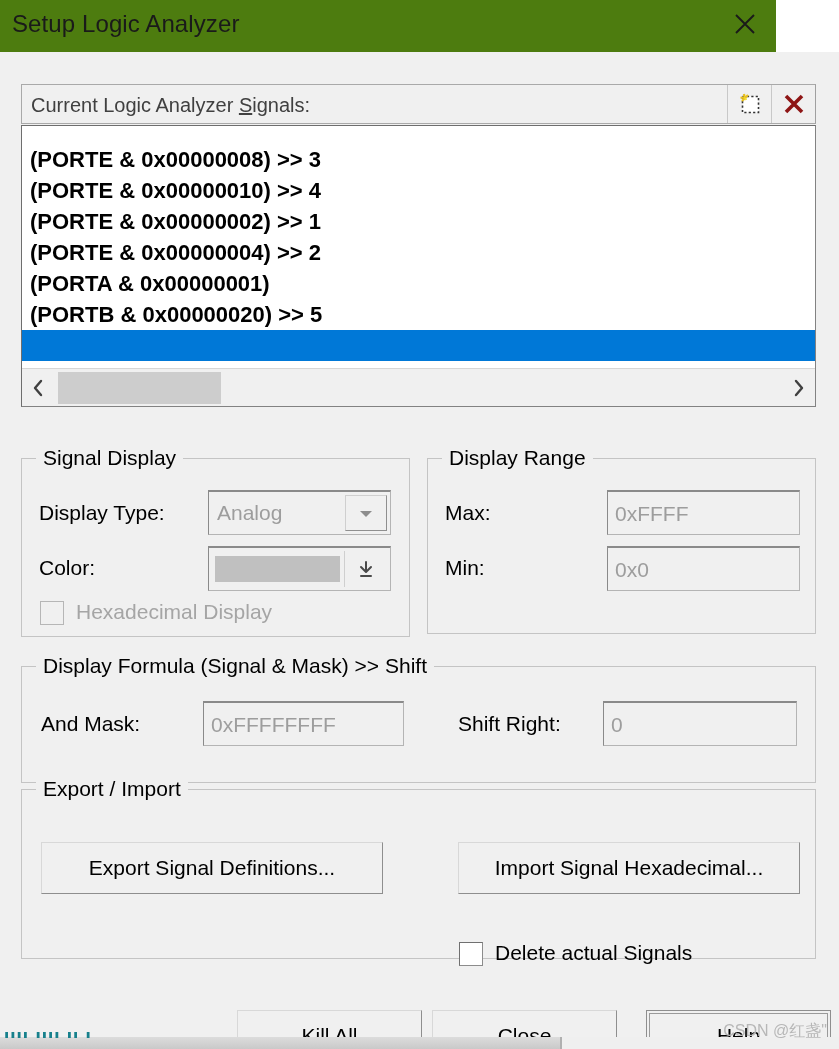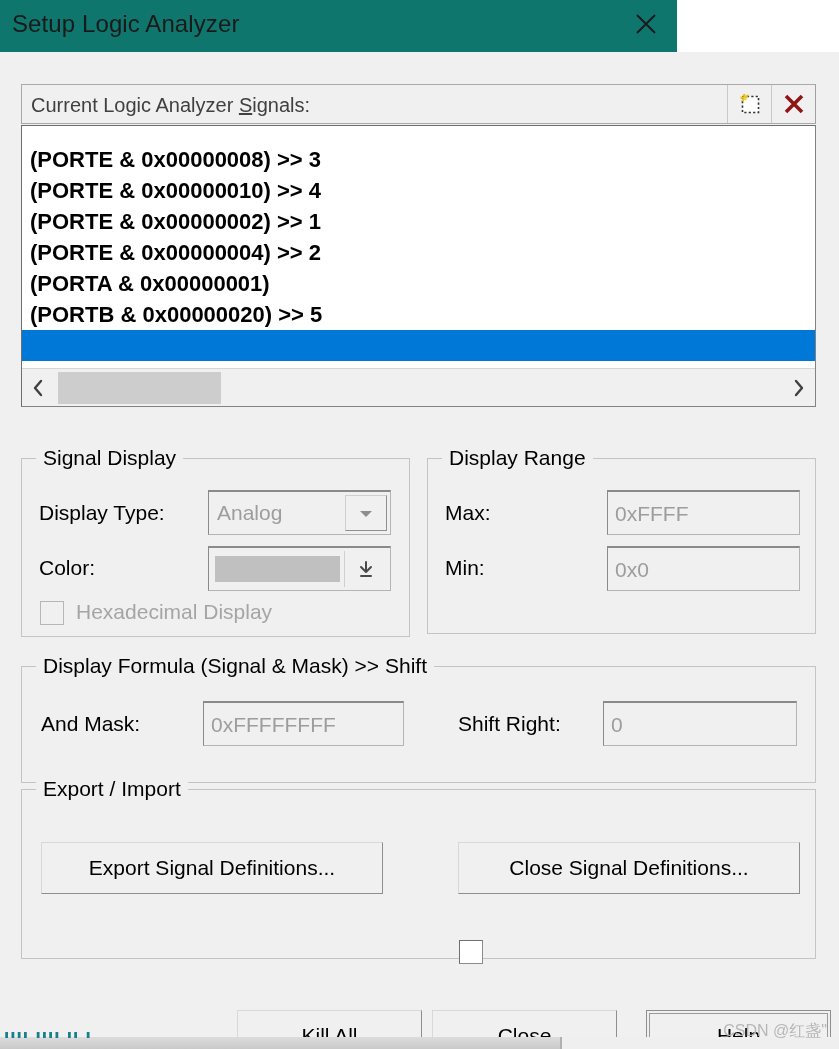--- a/index.html
+++ b/index.html
@@ -21,23 +21,23 @@
     width: 839px;
     height: 1049px;
     background: #ffffff;
     box-sizing: border-box;
   }
 
   
   .titlebar {
     position: absolute;
     left: 0; top: 0;
-    width: 677px;
+    width: 776px;
     height: 52px;
-    background: #0f766e;
+    background: #4d7c0f;
     border-bottom: 0;
   }
   .titlebar-text {
     position: absolute;
     left: 12px;
     top: 9px;
     font-size: 24px;
     line-height: 30px;
     color: #1a1a1a;
     letter-spacing: 0.1px;
@@ -507,24 +507,25 @@
 
       <div class="fld-label" style="left:436px; top:44px;">Shift Right:</div>
       <div class="textfield" style="left:581px; top:34px; width:194px; height:45px;">0</div>
     </div>
 
     <div class="groupbox" id="gb-export-import">
       <div class="gb-title">Export / Import</div>
     </div>
 
     <div class="button" id="btn-export">Export Signal Definitions...</div>
-    <div class="button" id="btn-import">Close Signal Definitions...</div>
+    <div class="button" id="btn-import">Import Signal Hexadecimal...</div>
 
     <div class="checkbox-row" style="left:459px; top:888px;">
       <div class="checkbox-box"></div>
+      <div class="checkbox-label">Delete actual Signals</div>
     </div>
 
     <div class="button" id="btn-killall">Kill All</div>
     <div class="button" id="btn-close">Close</div>
     <div class="button focused" id="btn-help">Help</div>
   </div>
 
   <div class="bg-strip"></div>
   <div class="bg-strip-right"></div>
   <div class="bg-clip-text">IIII IIII II I</div>

